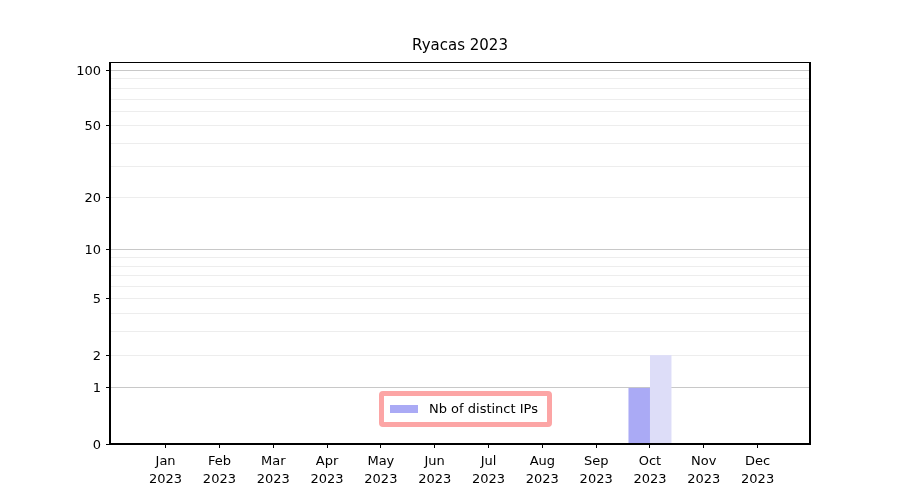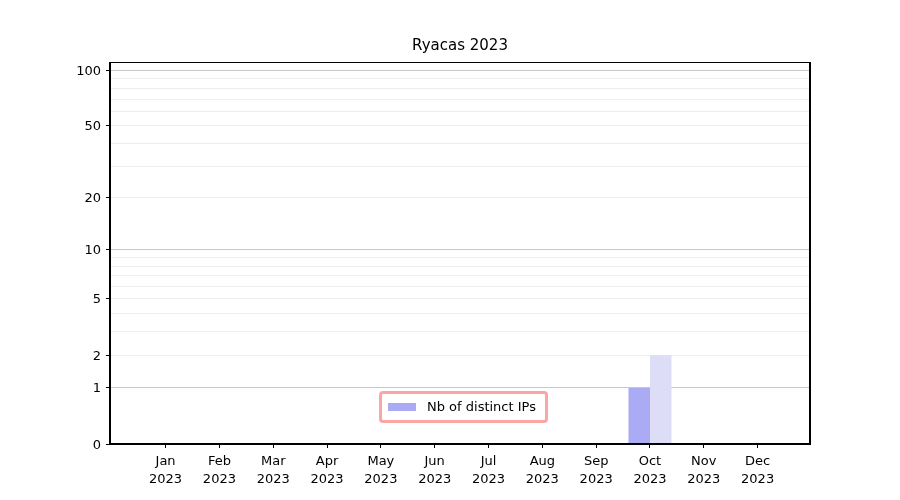--- a/index.html
+++ b/index.html
@@ -19,21 +19,21 @@
     white-space:nowrap;
   }
   svg text{
     font-family:"DejaVu Sans", sans-serif;
     fill:#000000;
   }
   .legend{
     position:absolute;
     left:379px; top:391px;
     background:rgba(255,255,255,0.92);
-    border:3px solid #fca5a5;
+    border:5px solid #fca5a5;
     border-radius:4px;
     padding:4px 9px 4px 6px;
     display:flex;
     flex-direction:column;
     justify-content:center;
     gap:2px;
     box-sizing:border-box;
   }
   .legend-row{
     display:flex;

